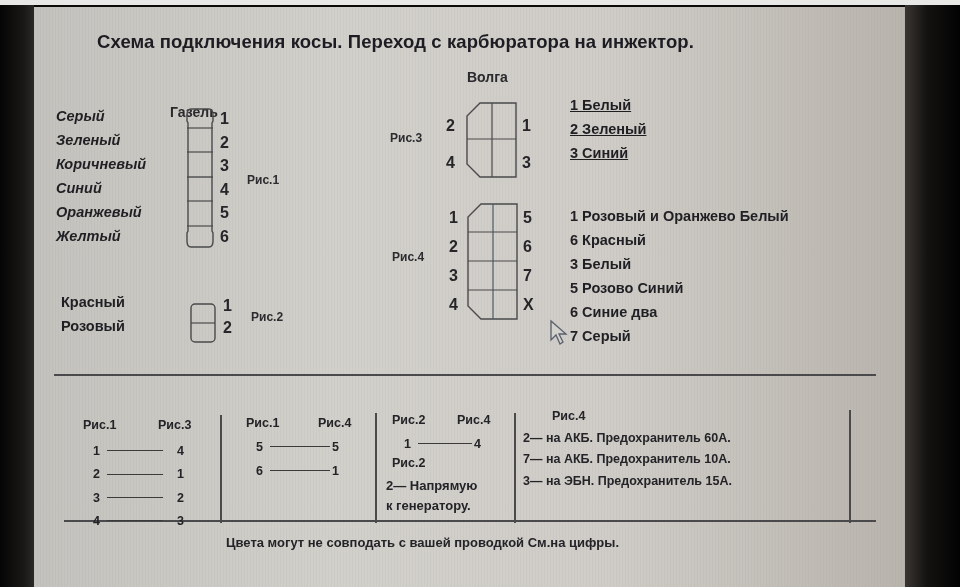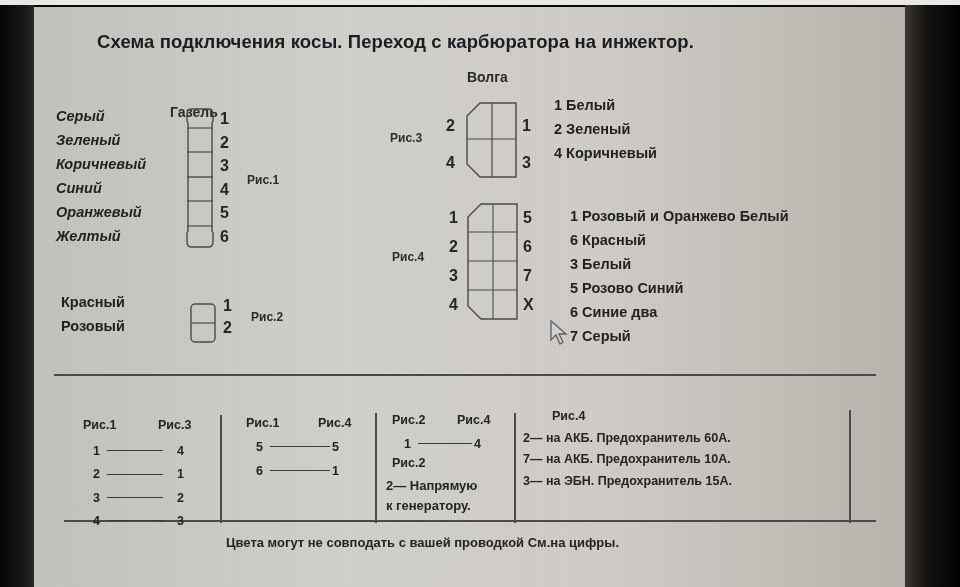--- a/index.html
+++ b/index.html
@@ -94,24 +94,24 @@
   <div class="abs num" style="left:412px; top:110px;">2</div>
   <div class="abs num" style="left:412px; top:147px;">4</div>
   <svg style="left:432px; top:95px;" width="52" height="78">
     <path d="M14,1 L50,1 L50,75 L14,75 L1,62 L1,14 Z" fill="none" stroke="#4a4a4c" stroke-width="1.4"></path>
     <line x1="26" y1="1" x2="26" y2="75" stroke="#4a4a4c" stroke-width="1.2"></line>
     <line x1="1" y1="37" x2="50" y2="37" stroke="#4a4a4c" stroke-width="1.2"></line>
   </svg>
   <div class="abs num" style="left:488px; top:110px;">1</div>
   <div class="abs num" style="left:488px; top:147px;">3</div>
 
-  <div class="abs" style="left:520px; top:86px; line-height:23.5px;">
+  <div class="abs" style="left:536px; top:86px; line-height:23.5px;text-decoration:underline;">
     <div class="lbl">1 Белый</div>
     <div class="lbl">2 Зеленый</div>
-    <div class="lbl">4 Коричневый</div>
+    <div class="lbl">3 Синий</div>
   </div>
 
   <div class="abs fig" style="left:358px; top:243px;">Рис.4</div>
   <div class="abs" style="left:415px; top:196px; line-height:29px;">
     <div class="num">1</div>
     <div class="num">2</div>
     <div class="num">3</div>
     <div class="num">4</div>
   </div>
   <svg style="left:433px; top:196px;" width="52" height="118">

